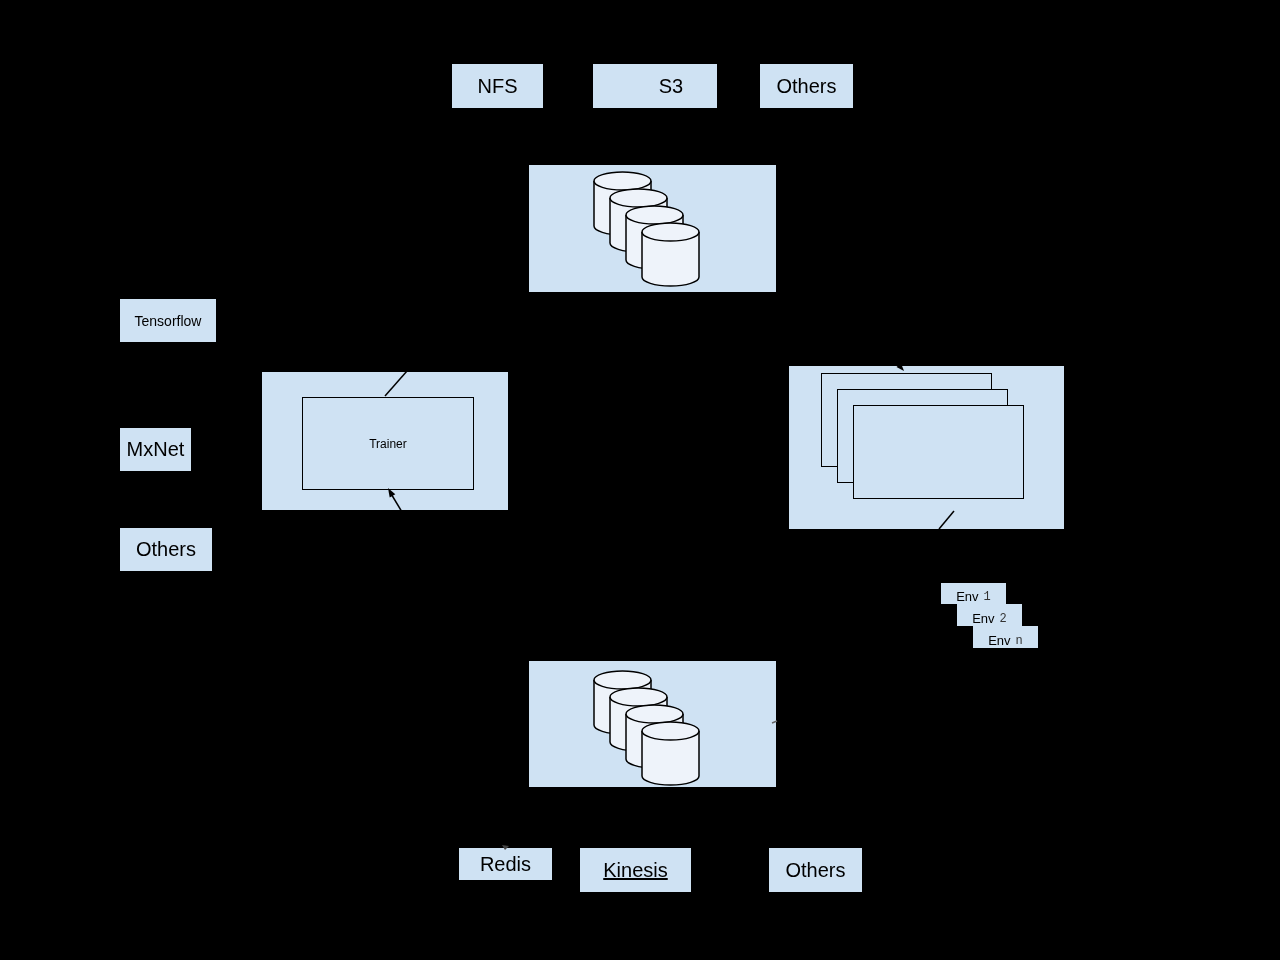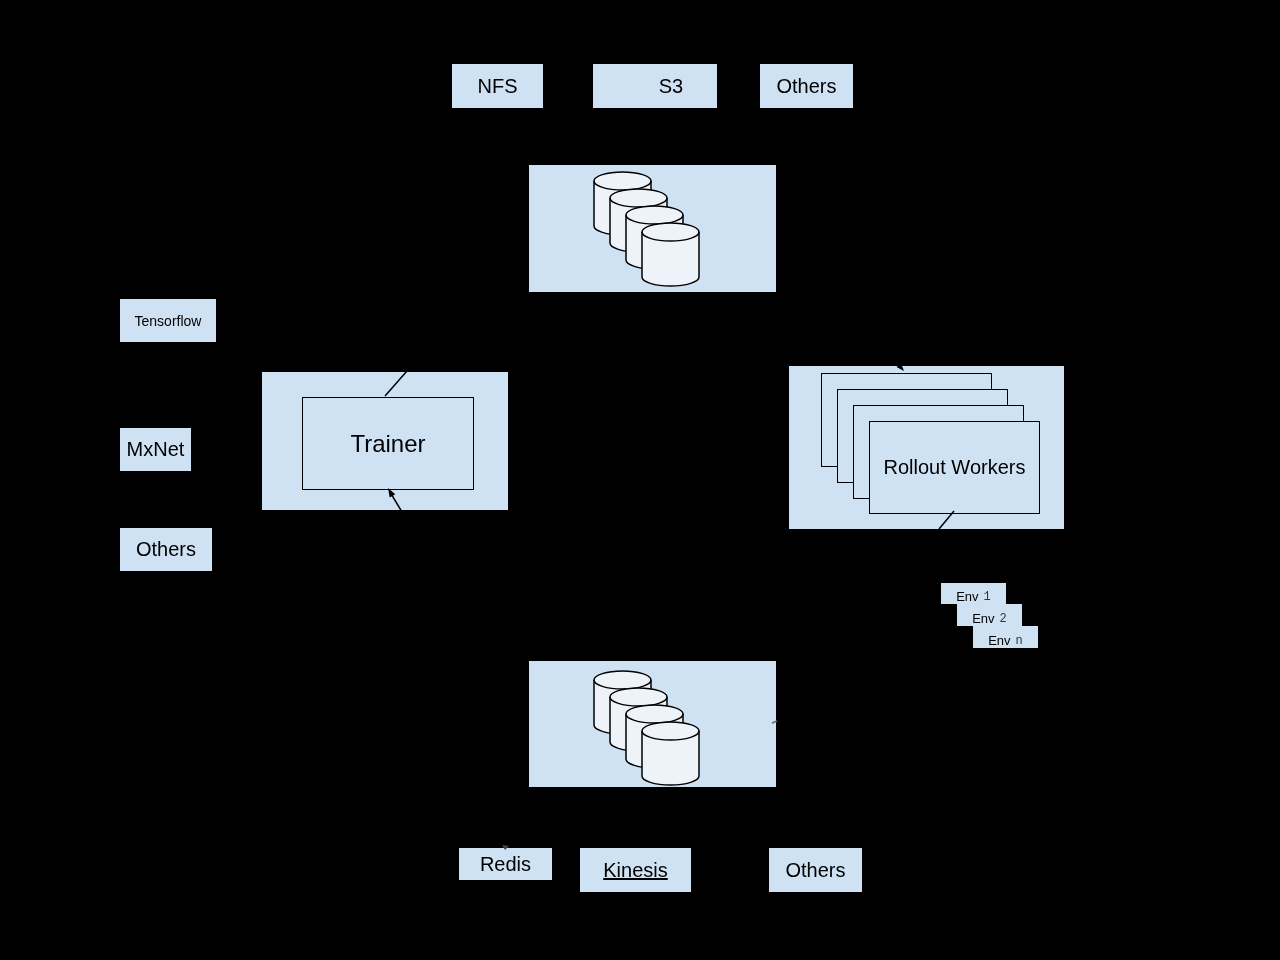--- a/index.html
+++ b/index.html
@@ -9,21 +9,21 @@
   }
   .bx{
     position:absolute;background:#cfe2f3;
     display:flex;align-items:center;justify-content:center;
     font-size:20px;color:#000;white-space:nowrap;
   }
   .bx.small{font-size:14px;}
   .panel{position:absolute;background:#cfe2f3;}
   .inner-rect{
     position:absolute;border:1.5px solid #000;background:transparent;
-    display:flex;align-items:center;justify-content:center;font-size:24px;
+    display:flex;align-items:center;justify-content:center;font-size:12px;
   }
   .stack-rect{
     position:absolute;border:1.5px solid #000;background:#cfe2f3;
     display:flex;align-items:center;justify-content:center;font-size:20px;
   }
   .env{
     position:absolute;background:#cfe2f3;
     display:flex;align-items:flex-end;justify-content:center;
     font-size:13px;
   }
@@ -65,23 +65,20 @@
   <div class="panel" style="left:262px;top:372px;width:246px;height:138px;">
     <div class="inner-rect" style="left:40px;top:25px;width:170px;height:91px;">
       <span>Trainer</span>
     </div>
   </div>
 
   <div class="panel" style="left:789px;top:366px;width:275px;height:163px;">
     <div class="stack-rect" style="left:32px;top:7px;width:169px;height:92px;"></div>
     <div class="stack-rect" style="left:48px;top:23px;width:169px;height:92px;"></div>
     <div class="stack-rect" style="left:64px;top:39px;width:169px;height:92px;"></div>
-    <div class="stack-rect" style="left:80px;top:55px;width:169px;height:91px;">
-      <span>Rollout Workers</span>
-    </div>
   </div>
 
   <div class="env" style="left:941px;top:583px;width:65px;height:21px;">
     <span>Env</span>
     <span class="num">1</span>
   </div>
   <div class="env" style="left:957px;top:604px;width:65px;height:22px;">
     <span>Env</span>
     <span class="num">2</span>
   </div>

